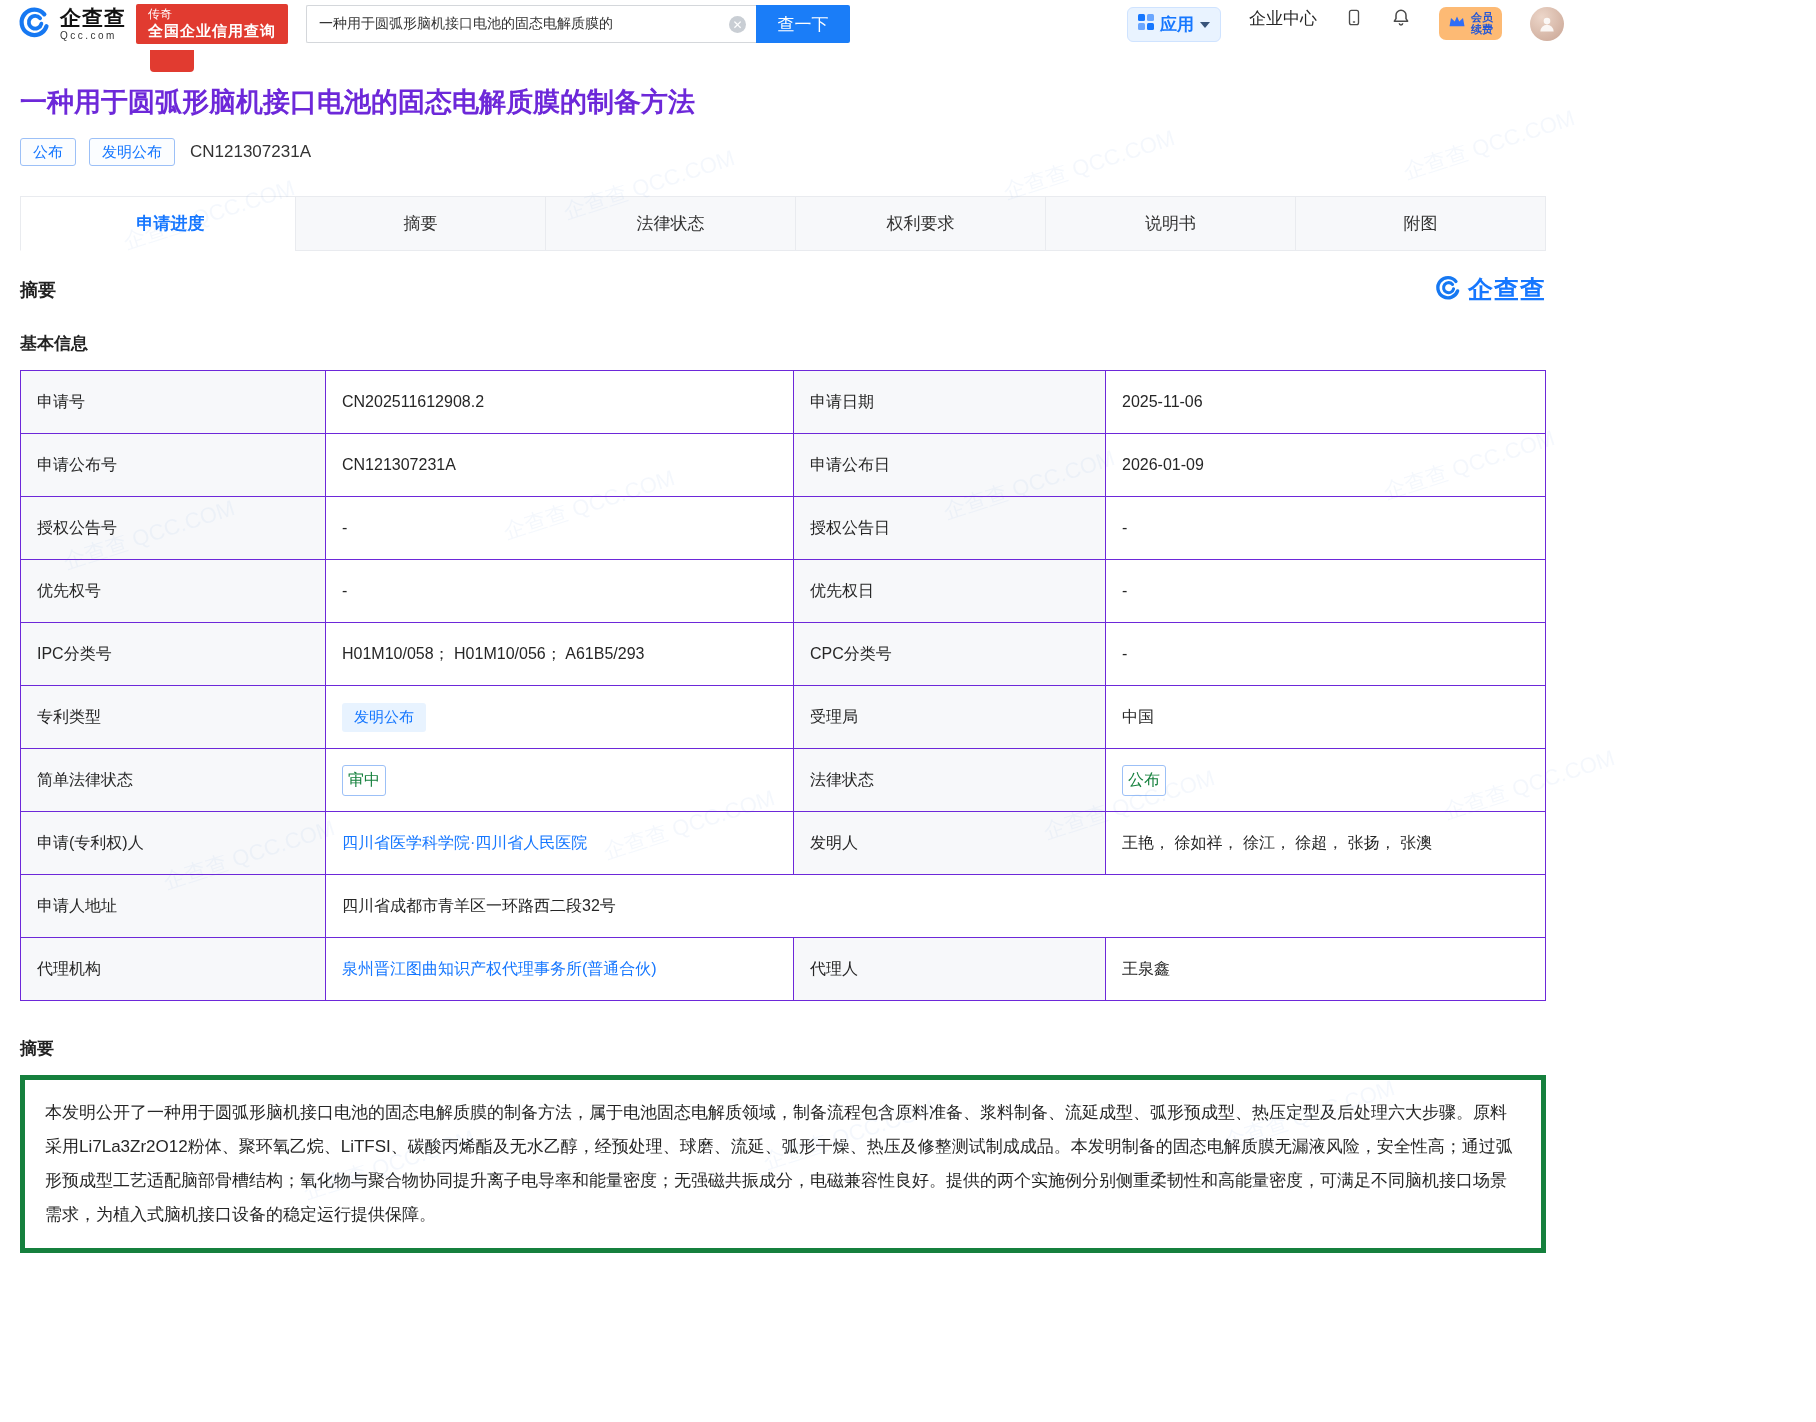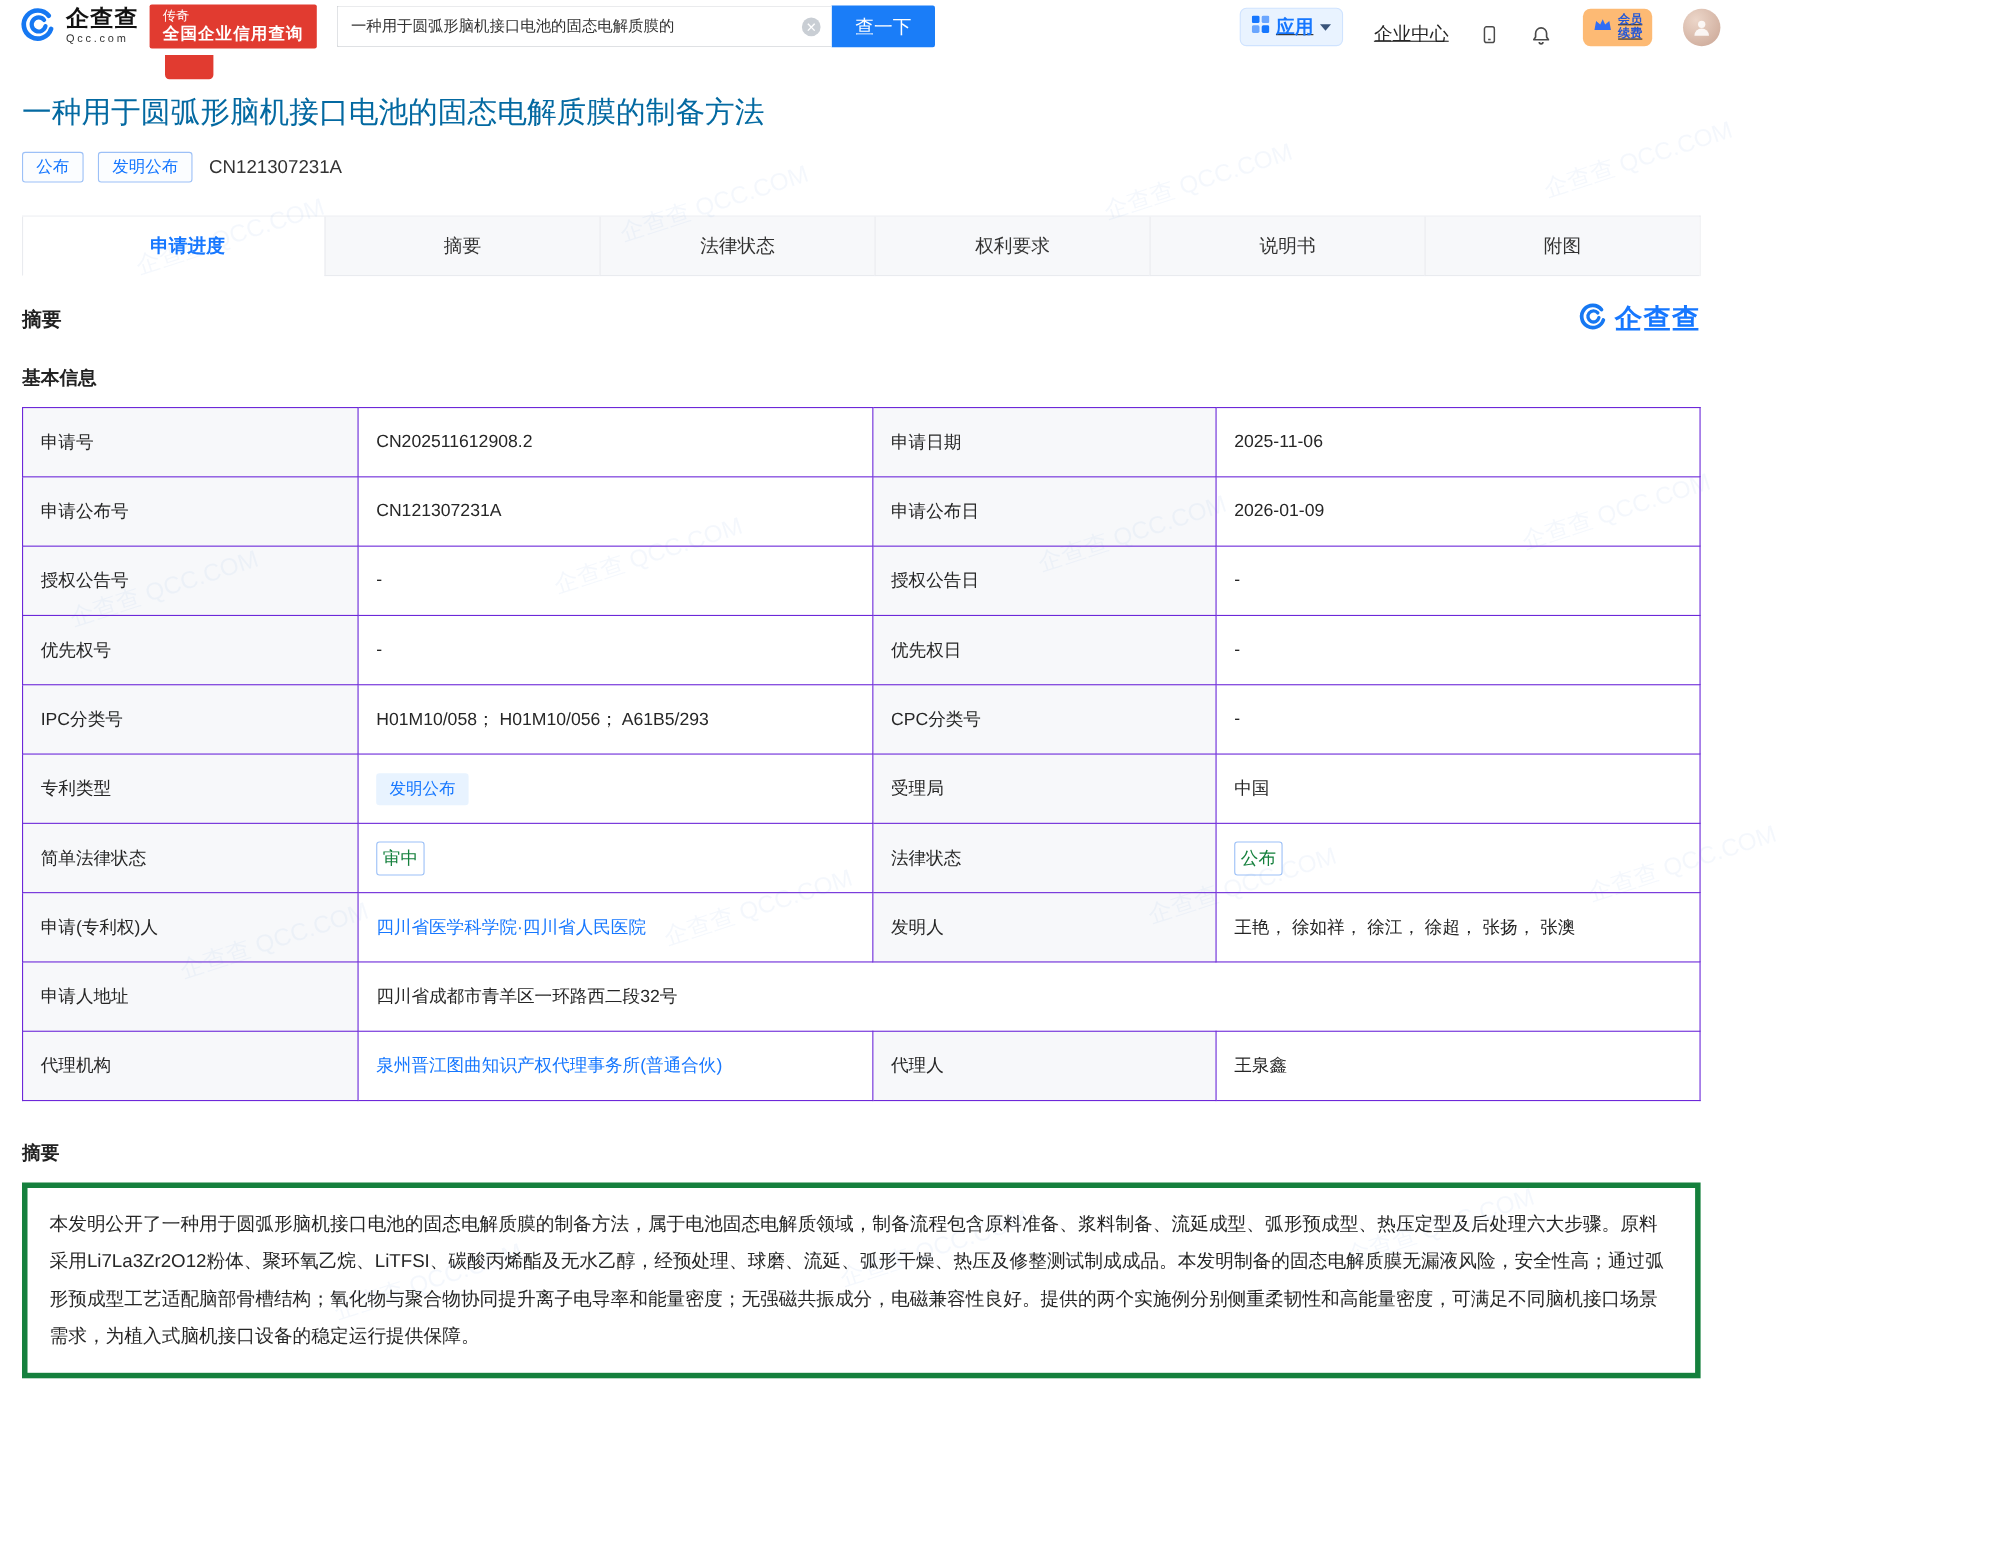--- a/index.html
+++ b/index.html
@@ -22,21 +22,21 @@
   .search-group { display: flex; align-items: flex-end; margin-left: 18px; }
   .search-wrap { position: relative; }
   .search-wrap input { width: 450px; height: 38px; border: 1px solid #d4d7db; border-right: none;
     border-radius: 2px 0 0 2px; padding: 0 36px 0 12px; font-size: 14px; color: #333; outline: none;
     font-family: inherit; }
   .search-clear { position: absolute; right: 10px; top: 11px; width: 17px; height: 17px; border-radius: 50%;
     background: #c9ced4; color: #fff; font-size: 12px; display: flex; align-items: center; justify-content: center;
     cursor: pointer; }
   .search-btn { height: 38px; width: 94px; background: #1a7df8; color: #fff; border: none;
     border-radius: 0 2px 2px 0; font-size: 17px; cursor: pointer; font-family: inherit; }
-  .top-right { margin-left: auto; display: flex; align-items: flex-end; gap: 28px; text-decoration: underline; }
+  .top-right { margin-left: auto; display: flex; align-items: flex-start; gap: 28px; }
   .apps-box { display: flex; align-items: center; gap: 6px; background: #e9f3ff; border: 1px solid #cfe3ff;
     border-radius: 6px; padding: 5px 10px; cursor: pointer; }
   .apps-box .apps-label { color: #1677ff; font-weight: 700; font-size: 17px; }
   .caret { width: 0; height: 0; border-left: 5px solid transparent; border-right: 5px solid transparent;
     border-top: 6px solid #39547a; margin-top: 2px; }
   .ent-center { font-size: 17px; color: #262626; cursor: pointer; }
   .icon-btn { display: flex; align-items: center; cursor: pointer; }
   .vip-box { display: flex; align-items: center; gap: 5px; background: #fdba74; border-radius: 7px;
     padding: 4px 9px; cursor: pointer; }
   .vip-text { display: flex; flex-direction: column; line-height: 1.15; font-size: 11px; font-weight: 700;
@@ -51,21 +51,21 @@
   .wm span:nth-child(1){left:120px; top:200px;} .wm span:nth-child(2){left:560px; top:170px;}
   .wm span:nth-child(3){left:1000px; top:150px;} .wm span:nth-child(4){left:1400px; top:130px;}
   .wm span:nth-child(5){left:60px; top:520px;} .wm span:nth-child(6){left:500px; top:490px;}
   .wm span:nth-child(7){left:940px; top:470px;} .wm span:nth-child(8){left:1380px; top:450px;}
   .wm span:nth-child(9){left:160px; top:840px;} .wm span:nth-child(10){left:600px; top:810px;}
   .wm span:nth-child(11){left:1040px; top:790px;} .wm span:nth-child(12){left:1440px; top:770px;}
   .wm span:nth-child(13){left:300px; top:1150px;} .wm span:nth-child(14){left:760px; top:1120px;}
   .wm span:nth-child(15){left:1220px; top:1100px;}
   
   .content { width: 1526px; margin-left: 20px; position: relative; z-index: 1; }
-  .page-title { font-size: 27px; font-weight: 400; color: #0369a1; margin-top: 36px; }
+  .page-title { font-size: 27px; font-weight: 700; color: #6d28d9; margin-top: 36px; }
   .tag-row { display: flex; align-items: center; gap: 13px; margin-top: 18px; }
   .tag-outline { display: inline-block; border: 1px solid #9cc0f7; color: #1677ff; background: #fbfdff;
     font-size: 15px; padding: 4px 12px; border-radius: 3px; line-height: 1.2; }
   .pub-no { font-size: 17px; color: #333; margin-left: 2px; }
   
   .tabs { display: flex; margin-top: 30px; border-top: 1px solid #e9ebef; border-right: 1px solid #e9ebef; }
   .tab { flex: 1; height: 54px; display: flex; align-items: center; justify-content: center;
     background: #f7f8fa; border-left: 1px solid #e9ebef; border-bottom: 1px solid #e9ebef;
     font-size: 17px; color: #333; cursor: pointer; }
   .tab.active { background: #fff; color: #1677ff; font-weight: 700; border-bottom-color: #fff; padding-left: 25px; }

